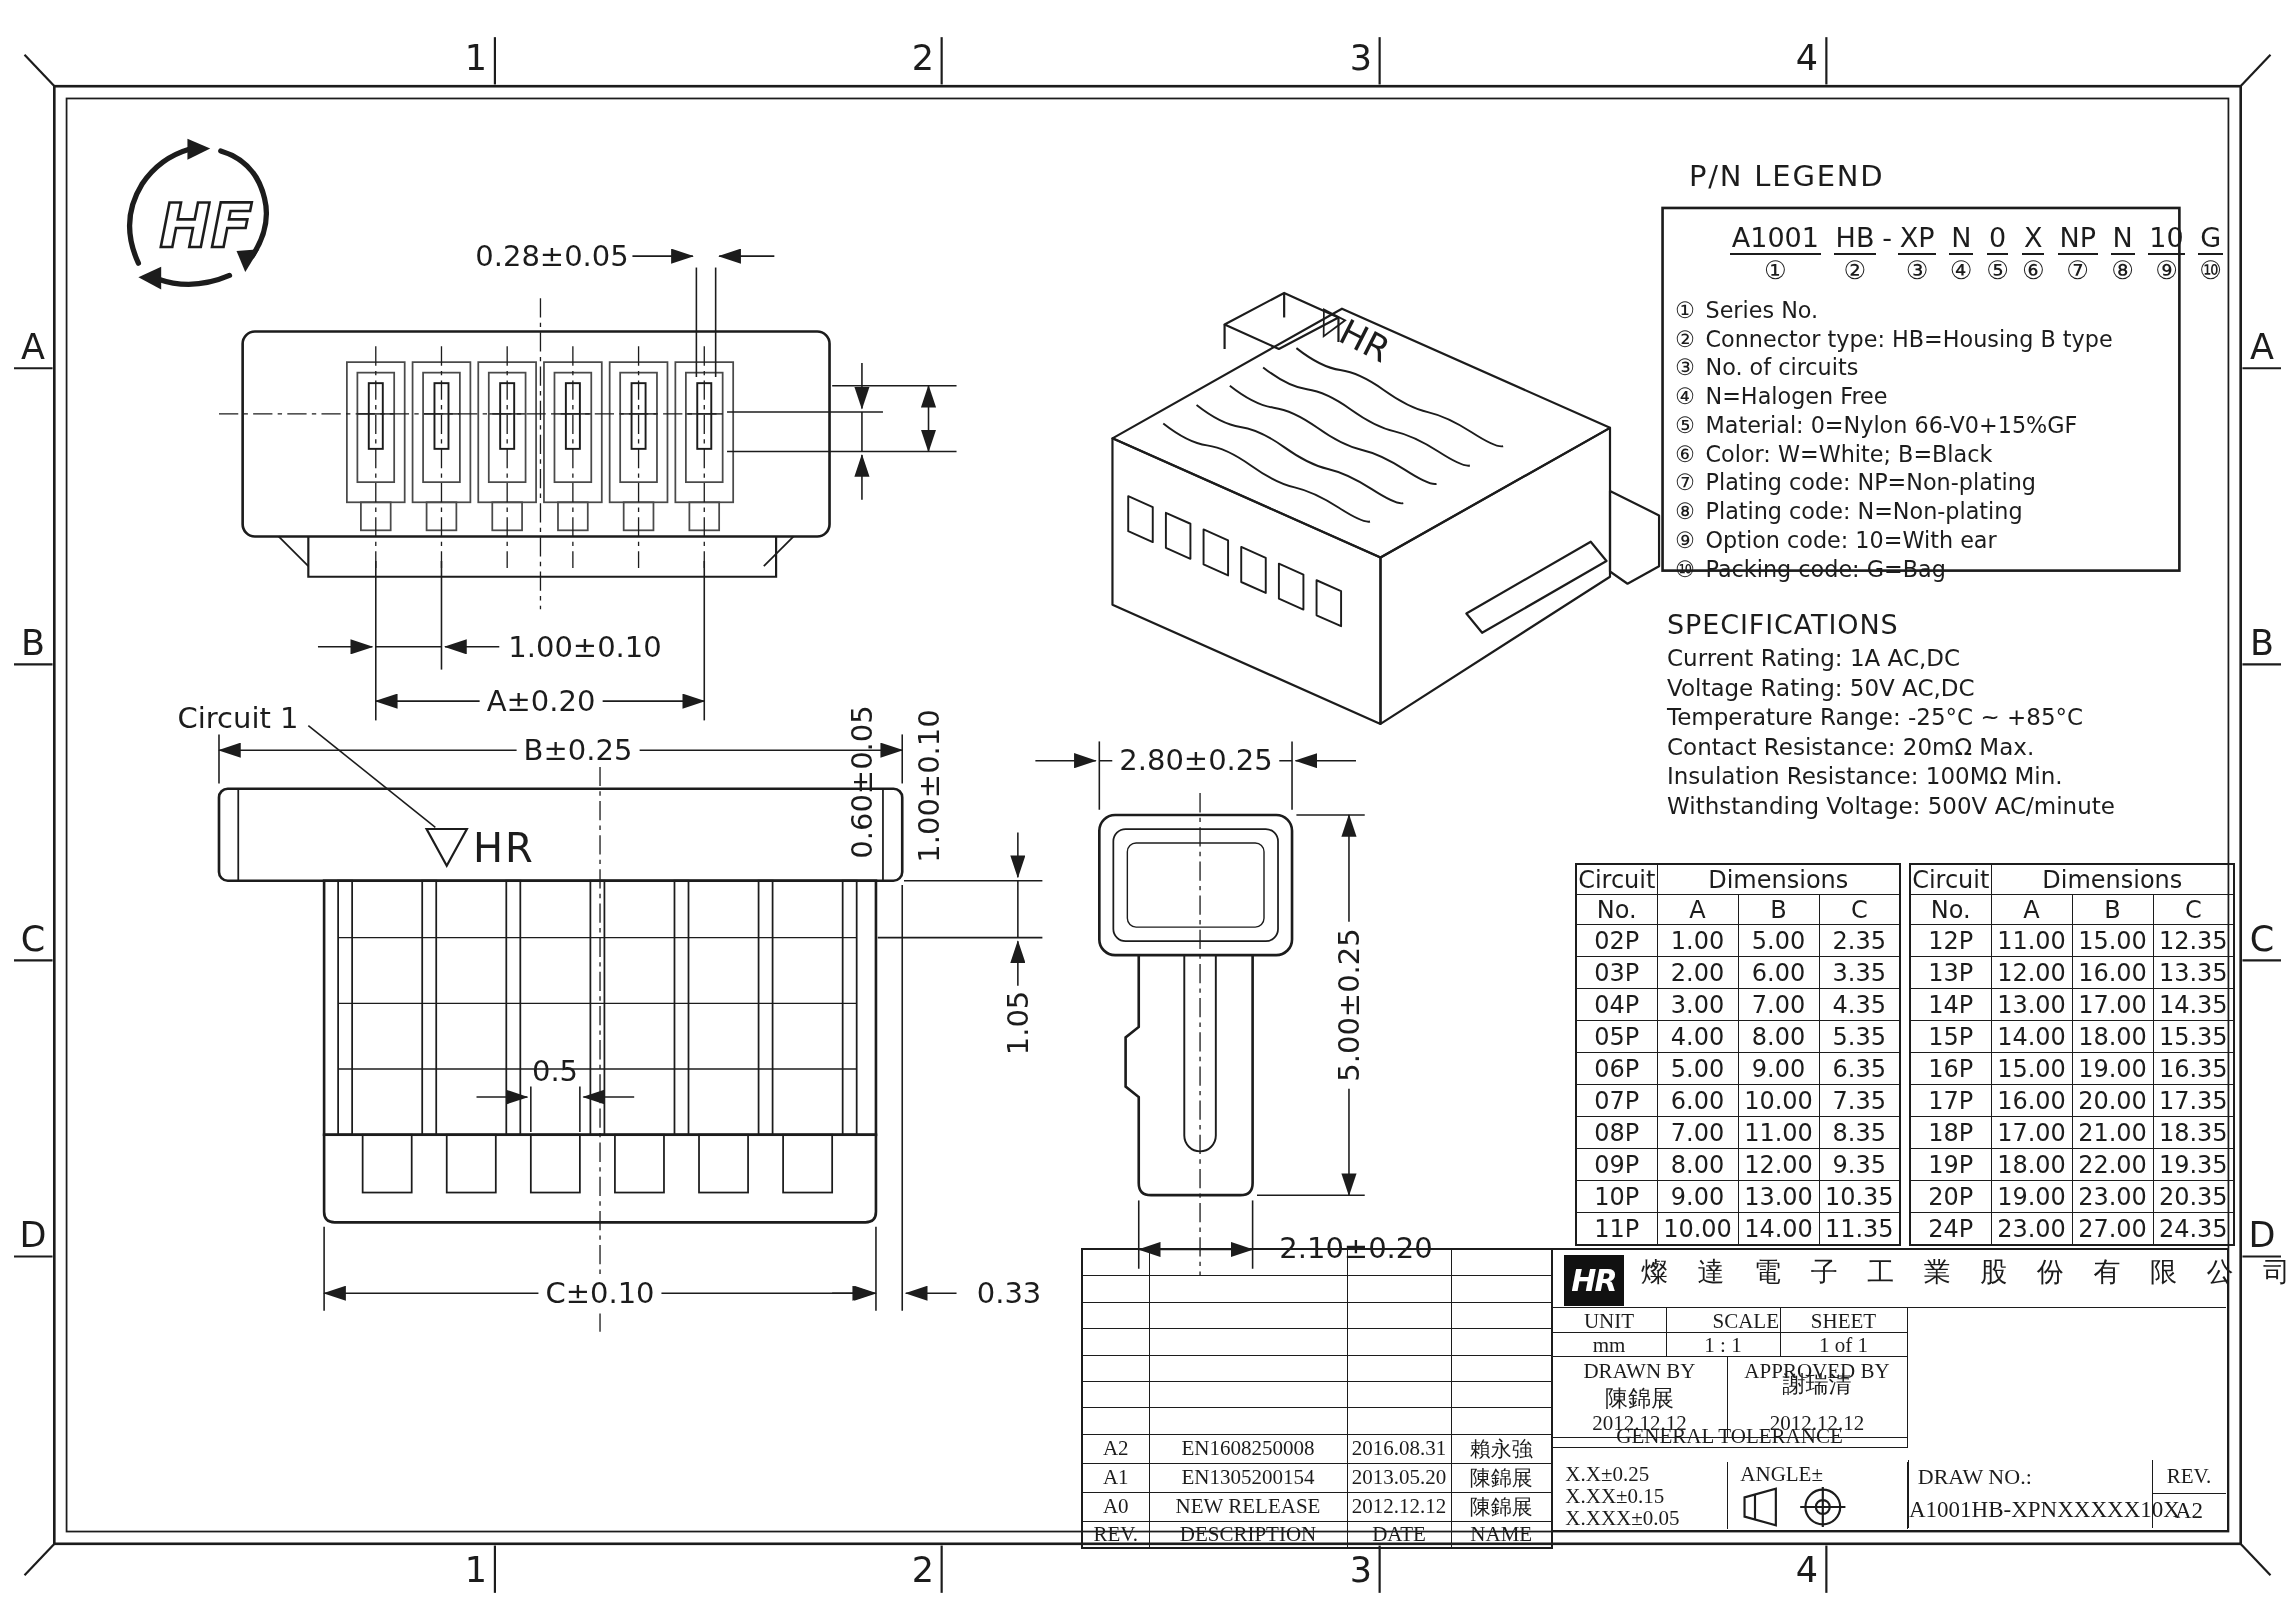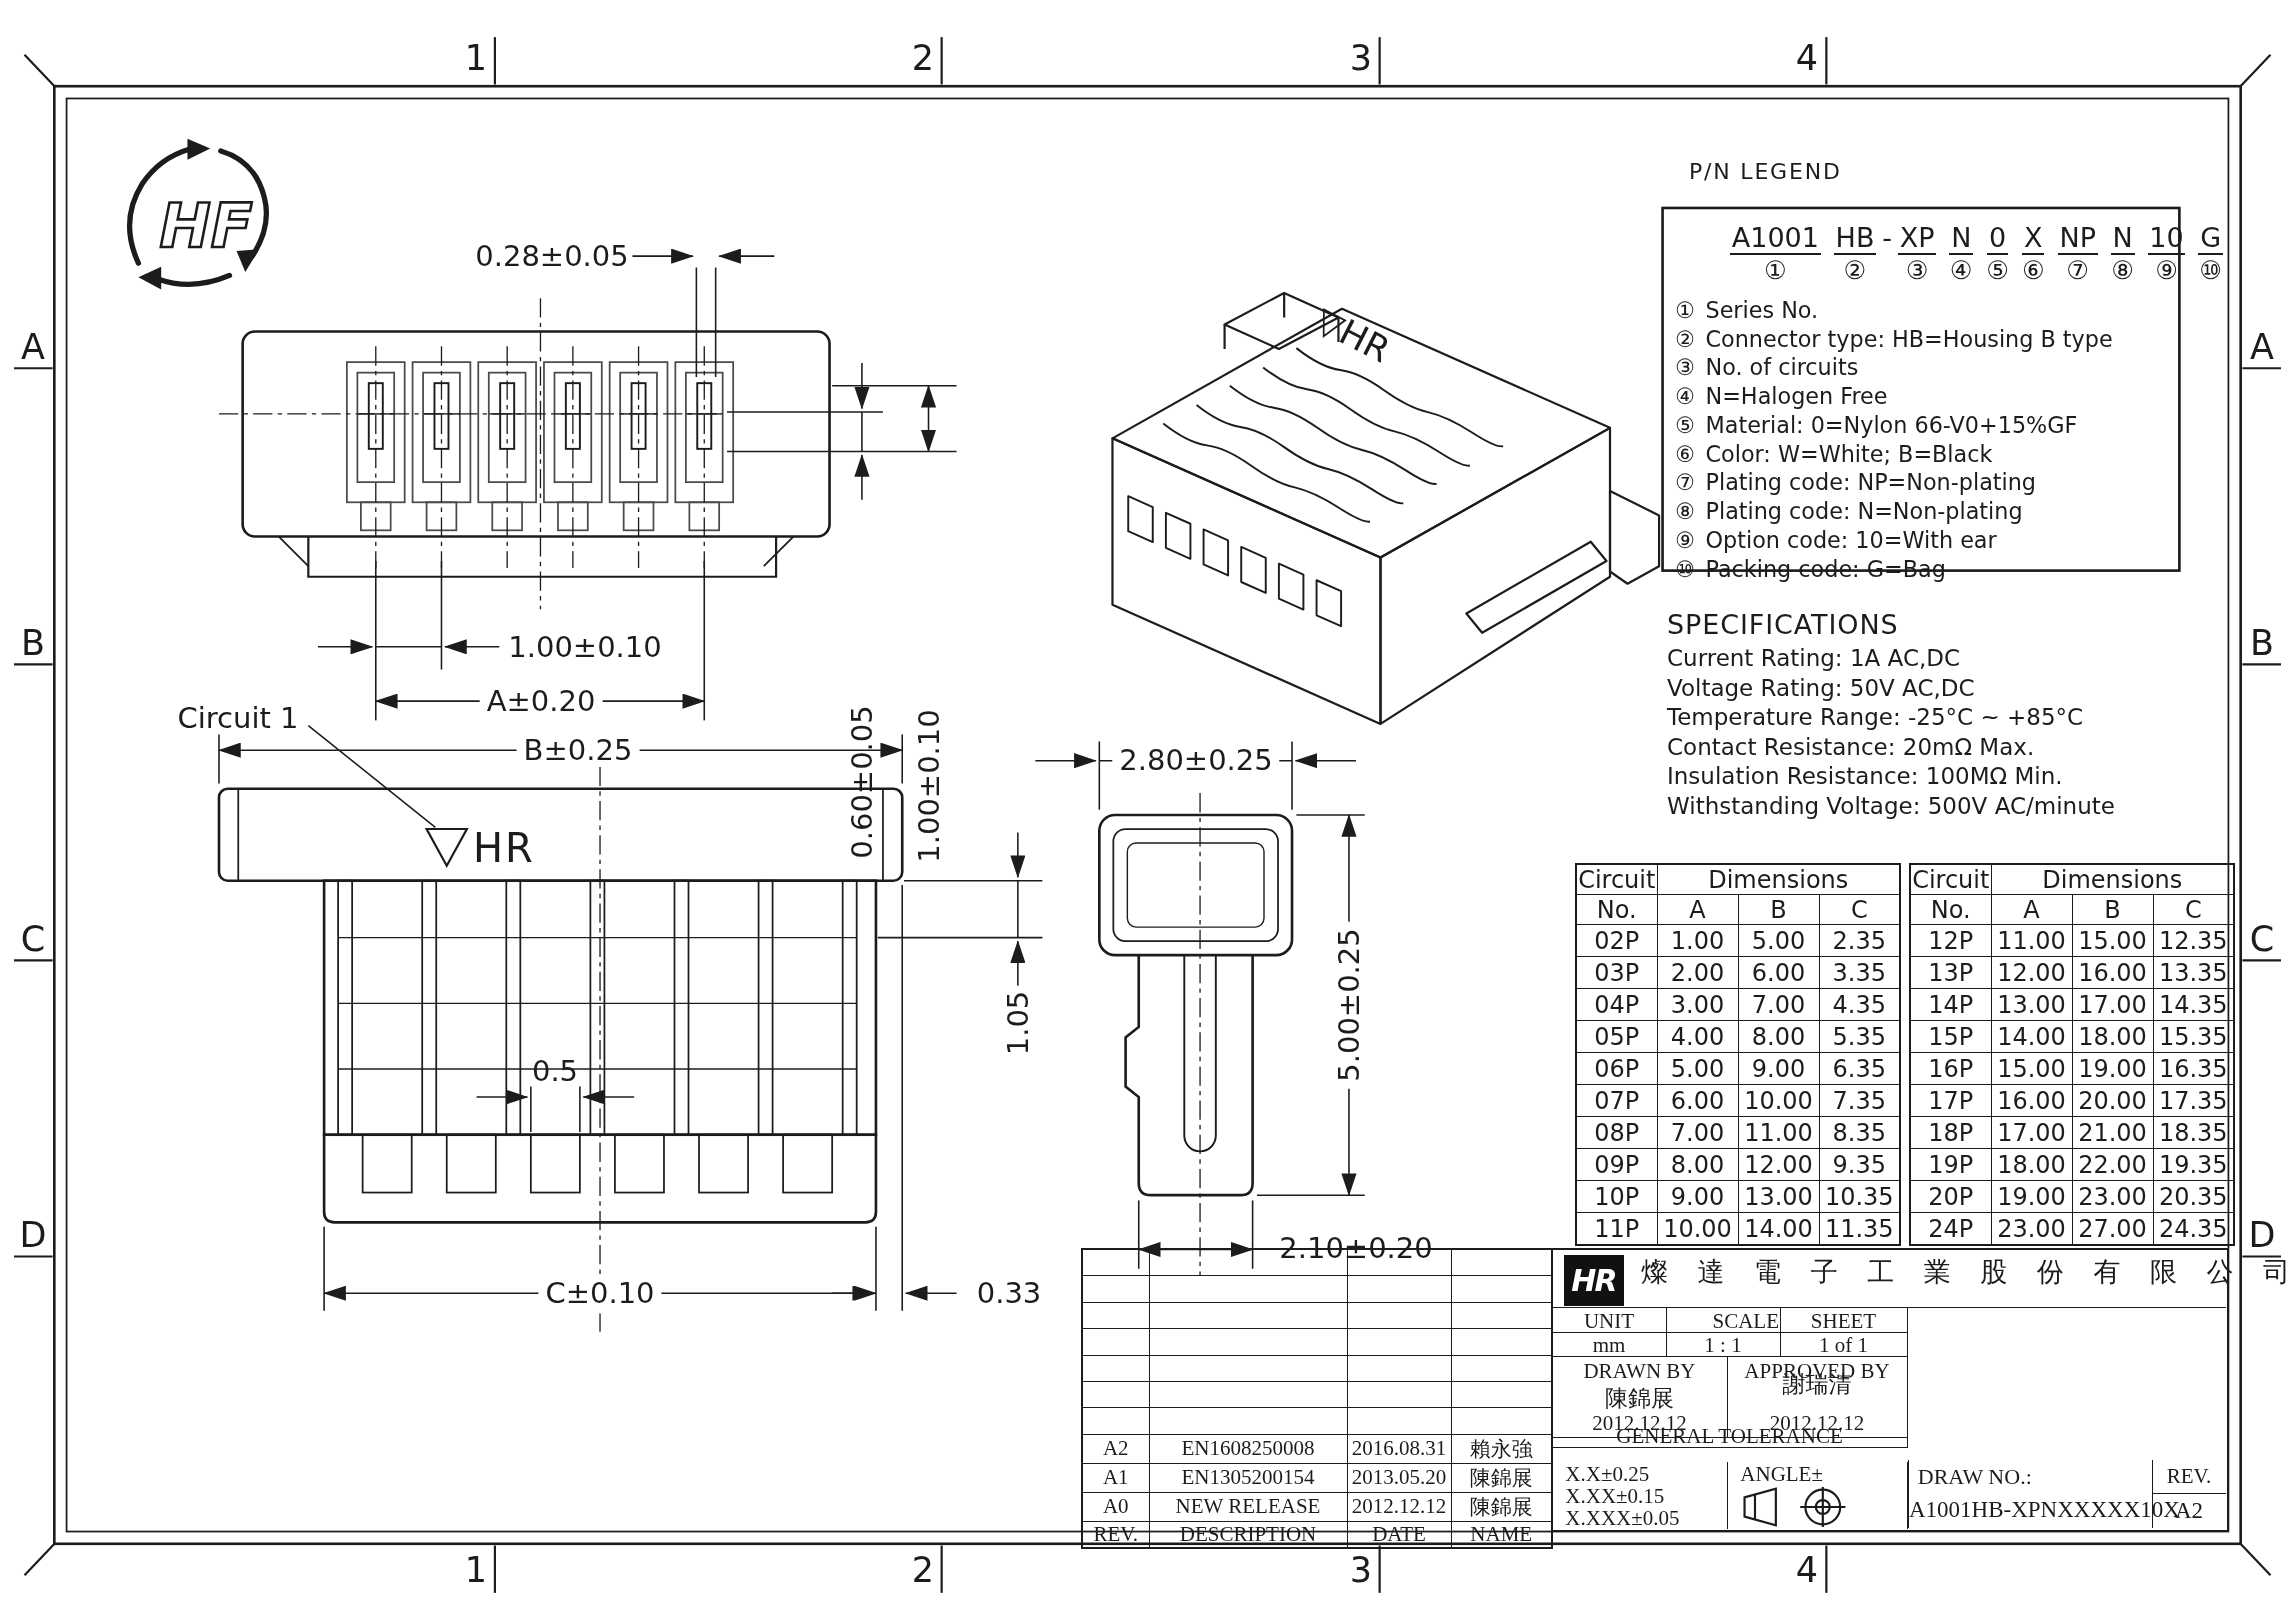--- a/index.html
+++ b/index.html
@@ -6,21 +6,21 @@
   .sheet{position:relative;width:2295px;height:1623px;background:#fff;overflow:hidden;
          font-family:"DejaVu Sans",sans-serif;color:#1c1c1c;}
   svg{position:absolute;left:0;top:0;}
   .t{position:absolute;white-space:nowrap;color:#1c1c1c;}
   .ctr{transform:translate(-50%,-50%);}
   .rot{transform:translate(-50%,-50%) rotate(-90deg);}
   .dim{font-size:29px;}
   .bg{background:#fff;padding:0 7px;}
   .grid-mark{font-size:35px;}
   
-  .pn-title{font-size:22px;letter-spacing:1.8px;}
+  .pn-title{font-size:29px;letter-spacing:1.8px;}
   .pn-seg-row{position:absolute;display:flex;gap:13px;align-items:flex-start;}
   .pn-seg{display:flex;flex-direction:column;align-items:center;}
   .pn-seg .s-t{font-size:27px;border-bottom:2.6px solid #1c1c1c;padding:0 1.8px;line-height:1.1;}
   .pn-seg.nl .s-t{border-bottom:none;}
   .pn-seg .s-n{font-size:25.4px;margin-top:3.5px;line-height:1;}
   .pn-items{position:absolute;display:flex;flex-direction:column;gap:3.1px;}
   .pn-item{display:flex;gap:10.5px;font-size:22.3px;line-height:1.15;}
   
   .spec-title{font-size:27px;letter-spacing:0.9px;}
   .spec-lines{position:absolute;display:flex;flex-direction:column;gap:3.5px;font-size:23px;}

